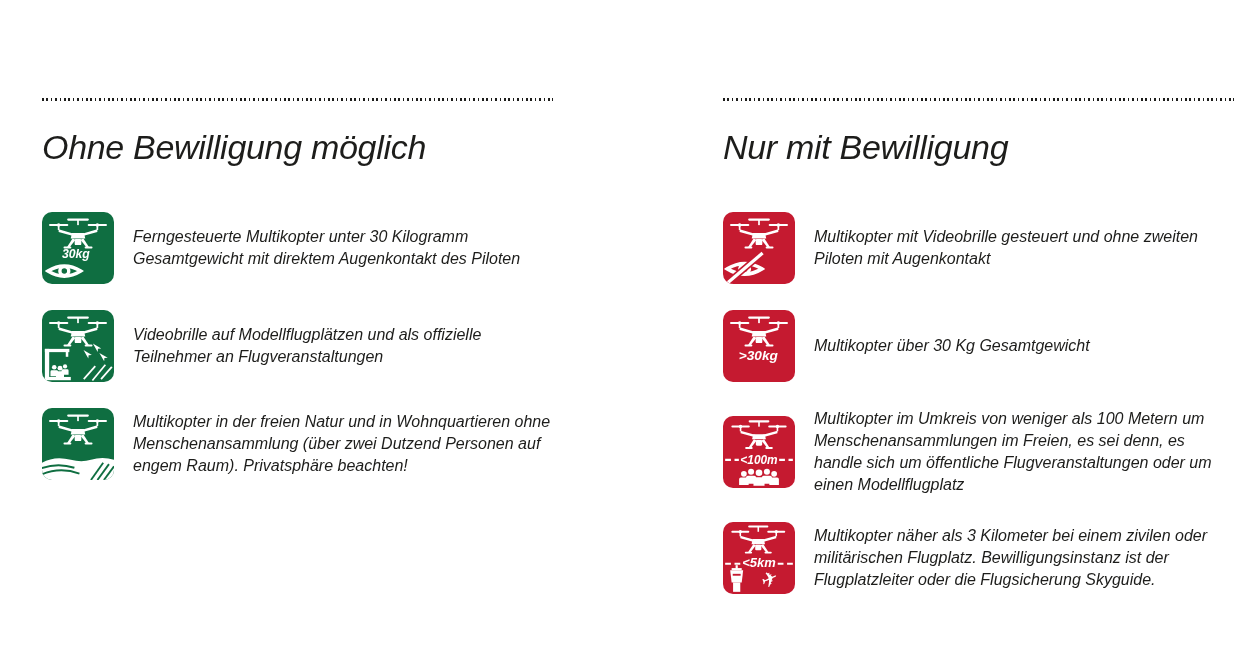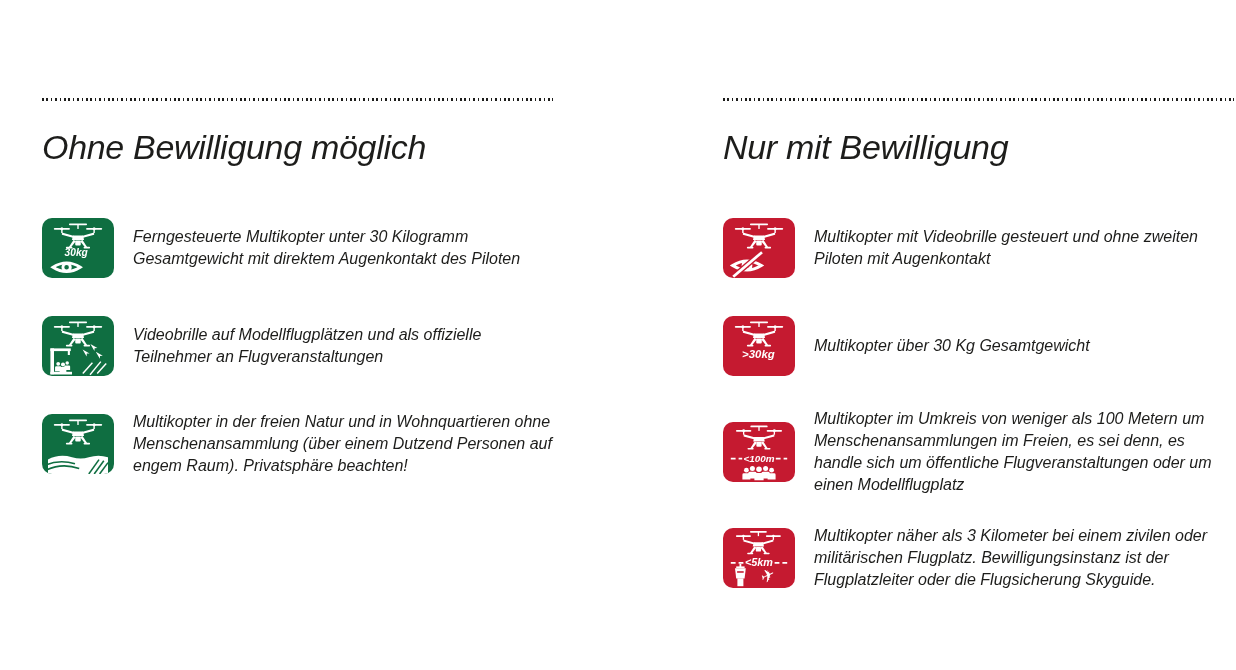--- a/index.html
+++ b/index.html
@@ -29,21 +29,21 @@
   .items { margin-top: 45px; }
   .item {
     display: flex;
     align-items: center;
     gap: 19px;
     min-height: 72px;
     margin-bottom: 26px;
   }
   .tile {
     flex: 0 0 72px;
-    width: 72px; height: 60px;
+    width: 72px; height: 72px;
     border-radius: 10px;
     overflow: hidden;
   }
   .tile svg { display: block; width: 100%; height: 100%; }
   .tile-green { background: #0f6e41; }
   .tile-red   { background: #c51a30; }
   .item p {
     flex: 1;
     font-size: 16px;
     line-height: 22px;
@@ -144,21 +144,21 @@
           <path d="M0,76 Q18,66 40,72 Q55,76 68,72 Q84,67 100,72 L100,100 L0,100 Z" fill="#ffffff"></path>
           <g fill="none" stroke="#0f6e41" stroke-width="2.6">
             <path d="M-4,85 Q20,75 45,83"></path>
             <path d="M-2,93 Q24,81 52,91"></path>
             <line x1="68" y1="100" x2="85" y2="76"></line>
             <line x1="77" y1="100" x2="93" y2="78"></line>
             <line x1="86" y1="100" x2="100" y2="81"></line>
           </g>
         </svg>
       </div>
-      <p>Multikopter in der freien Natur und in Wohnquartieren ohne Menschenansammlung (über einem Dutzend Personen auf engem Raum). Privatsphäre beachten!</p>
+      <p>Multikopter in der freien Natur und in Wohnquartieren ohne Menschenansammlung (über zwei Dutzend Personen auf engem Raum). Privatsphäre beachten!</p>
     </div>
 
   </div>
 </section>
 
 <section class="col col-right">
   <div class="dotted-rule"></div>
   <h1>Nur mit Bewilligung</h1>
   <div class="items">
 

